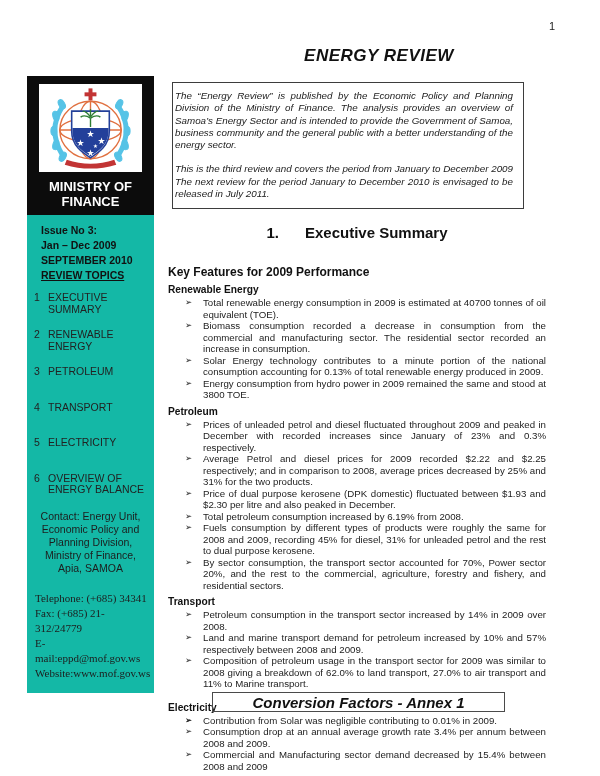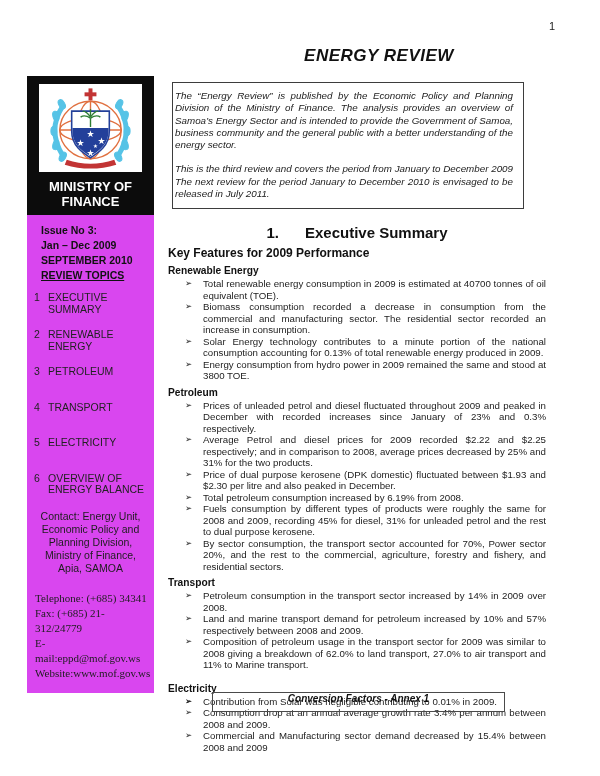--- a/index.html
+++ b/index.html
@@ -11,52 +11,52 @@
   .page-num{position:absolute;top:20px;left:549px;font-size:11px;color:#222;}
   .doc-title{
     position:absolute;top:46px;left:190px;width:378px;text-align:center;
     font-size:17px;font-weight:bold;font-style:italic;letter-spacing:.5px;color:#111;
   }
   
   .sidebar{position:absolute;left:27px;top:76px;width:127px;height:627px;}
   .sb-black{background:#0c0c0c;padding:8px 0 6px 0;text-align:center;}
   .logo-box{width:103px;height:88px;background:#ffffff;margin:0 auto;display:block;}
   .ministry{color:#ffffff;font-weight:bold;font-size:13px;line-height:15px;margin-top:7px;}
-  .sb-gray{background:#d946ef;height:478px;padding:8px 6px 0 6px;box-sizing:border-box;}
+  .sb-gray{background:#14b8a6;height:478px;padding:8px 6px 0 6px;box-sizing:border-box;}
   .issue-line{font-weight:bold;font-size:10.5px;line-height:15px;color:#111;padding-left:8px;}
   .topics-head{font-weight:bold;font-size:10.5px;line-height:15px;color:#111;padding-left:8px;text-decoration:underline;margin-bottom:9px;}
   .topic{display:flex;font-size:10.5px;line-height:11.5px;color:#222;margin-bottom:14px;}
   .topic.single{margin-bottom:24px;}
   .tnum{width:14px;flex:0 0 14px;text-align:left;padding-left:1px;}
   .tlabel{flex:1;}
   .contact{margin-top:12px;text-align:center;font-size:10.5px;line-height:13px;color:#1d1d1d;}
   .phone-block{margin-top:16px;font-family:"Liberation Serif","DejaVu Serif",serif;font-size:11px;line-height:15px;color:#1d1d1d;padding-left:2px;}
   
   .main{position:absolute;left:168px;top:82px;width:378px;}
   .intro{
     margin-left:4px;width:338px;border:1.5px solid #3d3d3d;padding:7px 10px 8px 2px;
     font-style:italic;font-size:9.8px;line-height:12.3px;text-align:justify;color:#222;
   }
   .intro p{margin:0;}
   .intro p + p{margin-top:12px;}
   .exec-head{margin-top:15px;text-align:center;font-size:15px;font-weight:bold;color:#111;}
   .exec-head .num{margin-right:26px;}
-  .key-head{margin-top:5px;font-size:12px;font-weight:bold;color:#111;}
+  .key-head{margin-top:24px;font-size:12px;font-weight:bold;color:#111;}
   .sec-head{margin-top:5px;font-size:10.2px;font-weight:bold;color:#111;line-height:12px;}
   ul.bullets{list-style:none;margin:1px 0 0 0;padding:0;}
   ul.bullets li{
     position:relative;padding-left:35px;font-size:9.7px;line-height:11.5px;
     text-align:justify;color:#1c1c1c;
   }
   ul.bullets .mk{position:absolute;left:17px;top:0;font-size:8.5px;}
   
   .annex-box{
     position:absolute;left:212px;top:692px;width:293px;height:20px;border:1.2px solid #4a4a4a;
-    display:flex;align-items:flex-start;justify-content:center;
-    font-size:10px;font-weight:bold;font-style:italic;color:#111;box-sizing:border-box;
+    display:flex;align-items:flex-end;justify-content:center;
+    font-size:15px;font-weight:bold;font-style:italic;color:#111;box-sizing:border-box;
   }
 </style>
 </head>
 <body>
 
 <div class="page">
 
   <div class="page-num">1</div>
   <div class="doc-title">ENERGY REVIEW</div>
 

